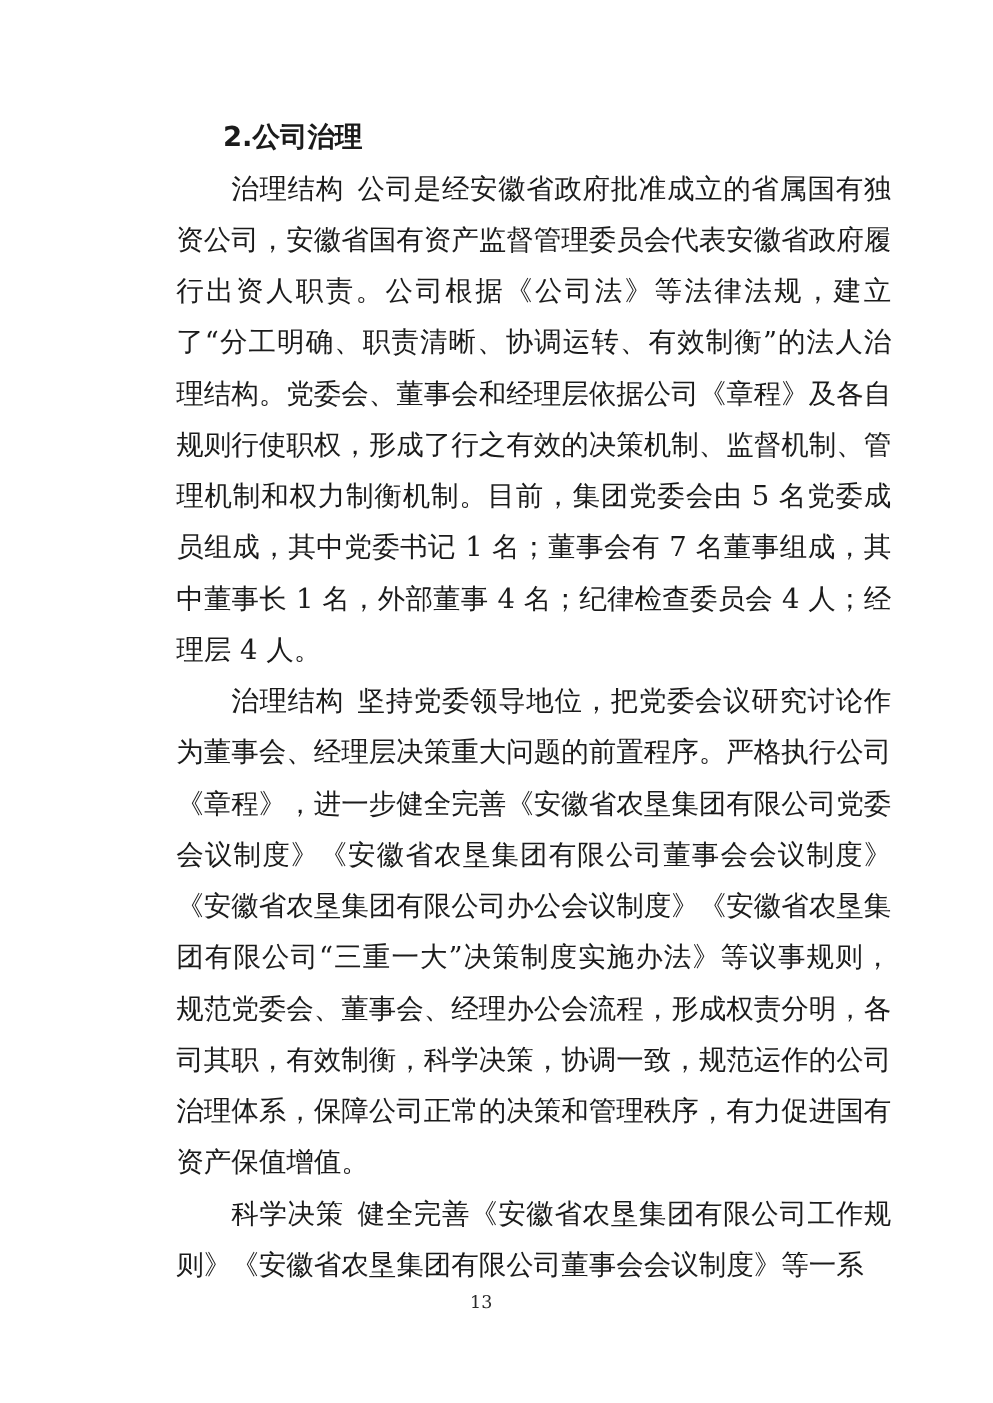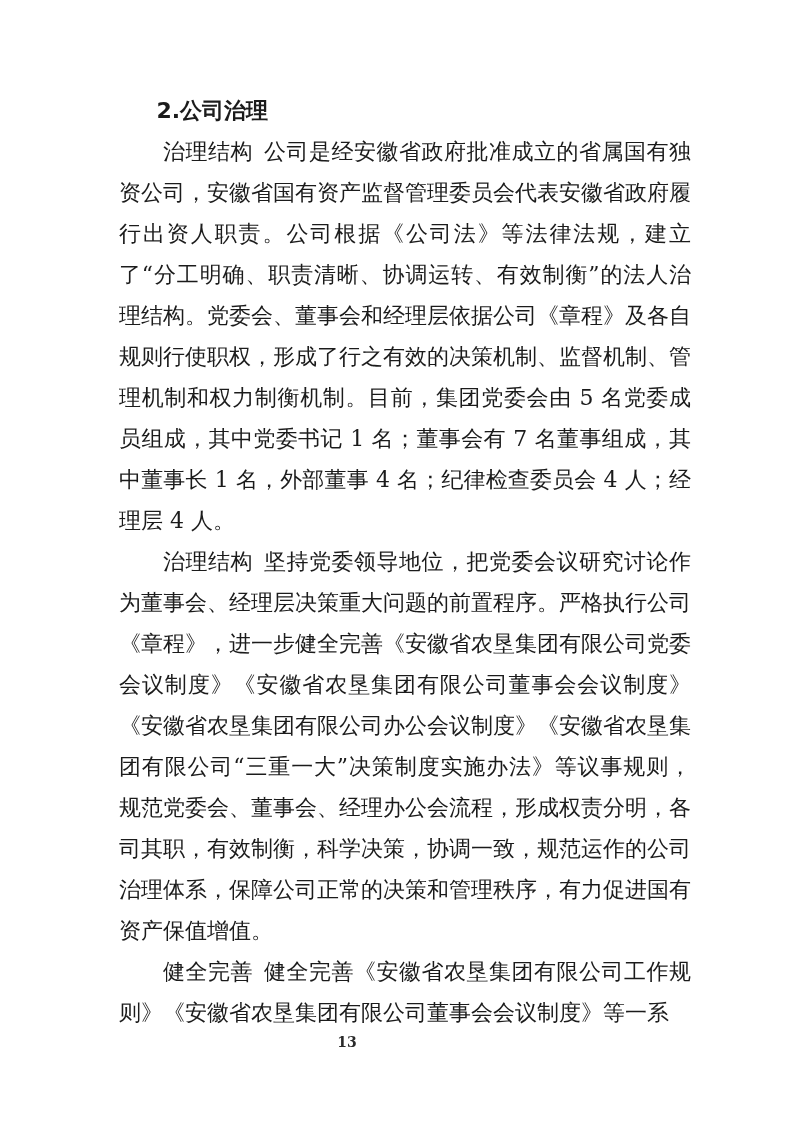--- a/index.html
+++ b/index.html
@@ -8,20 +8,21 @@
     background: #ffffff;
   }
   .sheet {
     position: relative;
     width: 694px;
     height: 1122px;
     background: #ffffff;
     overflow: hidden;
     font-family: "DejaVu Serif", serif;
     color: #1b1b1b;
+    margin-left: 22px;
   }
   .content {
     position: absolute;
     left: 119px;
     top: 90px;
     width: 572px;
     font-size: 22px;
     line-height: 41px;
     text-align: justify;
   }
@@ -39,39 +40,38 @@
     text-indent: 2em;
   }
   .lead {
     font-weight: 400;
     font-family: "DejaVu Sans", sans-serif;
     margin-right: 11px;
   }
   .footer {
     position: absolute;
     top: 1032px;
-    left: 0;
+    left: 16px;
     width: 100%;
     text-align: center;
     font-size: 14px;
     line-height: 20px;
     color: #2a2a2a;
-    font-weight: bold;
   }
 </style>
 </head>
 <body>
 
 <div class="sheet">
   <div class="content">
 
     <h2 class="heading">2.公司治理</h2>
 
     <p class="para"><span class="lead">治理结构</span><span>公司是经安徽省政府批准成立的省属国有独资公司，安徽省国有资产监督管理委员会代表安徽省政府履行出资人职责。公司根据《公司法》等法律法规，建立了“分工明确、职责清晰、协调运转、有效制衡”的法人治理结构。党委会、董事会和经理层依据公司《章程》及各自规则行使职权，形成了行之有效的决策机制、监督机制、管理机制和权力制衡机制。目前，集团党委会由 5 名党委成员组成，其中党委书记 1 名；董事会有 7 名董事组成，其中董事长 1 名，外部董事 4 名；纪律检查委员会 4 人；经理层 4 人。</span></p>
 
     <p class="para"><span class="lead">治理结构</span><span>坚持党委领导地位，把党委会议研究讨论作为董事会、经理层决策重大问题的前置程序。严格执行公司《章程》，进一步健全完善《安徽省农垦集团有限公司党委会议制度》《安徽省农垦集团有限公司董事会会议制度》《安徽省农垦集团有限公司办公会议制度》《安徽省农垦集团有限公司“三重一大”决策制度实施办法》等议事规则，规范党委会、董事会、经理办公会流程，形成权责分明，各司其职，有效制衡，科学决策，协调一致，规范运作的公司治理体系，保障公司正常的决策和管理秩序，有力促进国有资产保值增值。</span></p>
 
-    <p class="para"><span class="lead">健全完善</span><span>健全完善《安徽省农垦集团有限公司工作规则》《安徽省农垦集团有限公司董事会会议制度》等一系</span></p>
+    <p class="para"><span class="lead">科学决策</span><span>健全完善《安徽省农垦集团有限公司工作规则》《安徽省农垦集团有限公司董事会会议制度》等一系</span></p>
 
   </div>
 
   <div class="footer">13</div>
 </div>
 
 </body></html>

